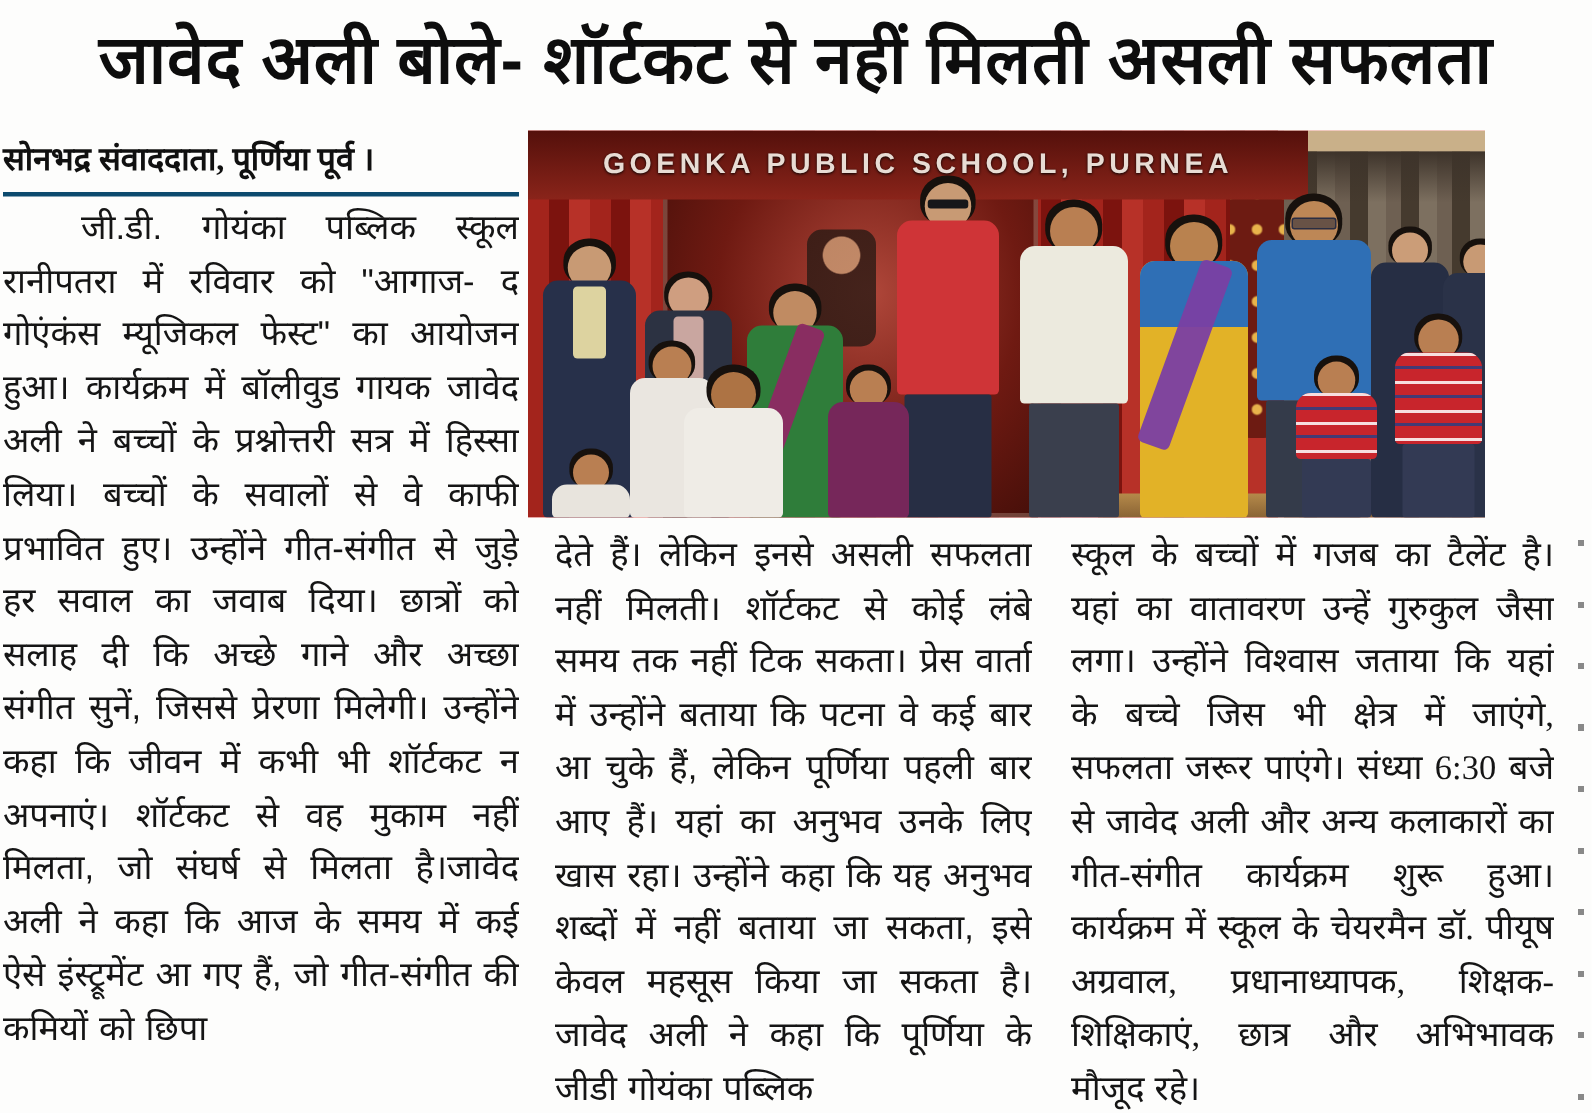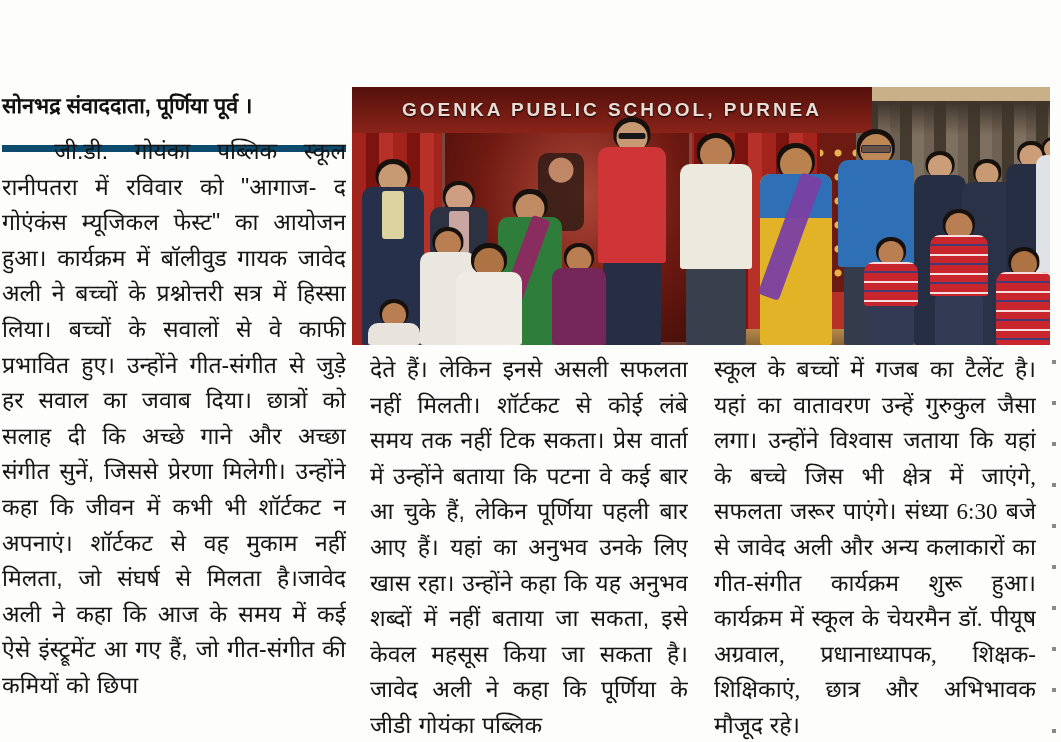--- a/index.html
+++ b/index.html
@@ -10,33 +10,33 @@
   }
   
   .headline{
     position:absolute;top:8px;left:0;width:1061px;text-align:center;
     font-size:45px;font-weight:700;color:#0d0d0d;letter-spacing:.5px;line-height:64px;
     white-space:nowrap;
   }
   .byline{
     position:absolute;top:90px;left:2px;width:344px;
     font-size:21.5px;font-weight:700;color:#101010;
-    padding-bottom:26px;border-bottom:7px solid #0c4a6e;
+    padding-bottom:9px;border-bottom:3px solid #0c4a6e;font-family:Liberation Serif, serif;
   }
   
   .col{
     position:absolute;font-size:23px;line-height:35.6px;text-align:justify;
     color:#151515;word-spacing:1px;
   }
   .col-1{left:2px;top:134px;width:344px;height:608px;text-indent:52px;overflow:hidden;}
   .col-2{left:370px;top:352px;width:318px;height:390px;overflow:hidden;}
   .col-3{left:714px;top:352px;width:322px;height:390px;overflow:hidden;font-family:Liberation Serif, serif;}
   
   .photo{
-    position:absolute;left:352px;top:87px;width:698px;height:258px;
+    position:absolute;left:352px;top:87px;width:638px;height:258px;
     background:#fca5a5;overflow:hidden;
   }
   .curtain-red{
     position:absolute;left:0;top:0;width:500px;height:258px;
     background:repeating-linear-gradient(90deg,#a3241c 0 14px,#7c130e 14px 27px,#b73128 27px 41px);
   }
   .poster{
     position:absolute;left:90px;top:38px;width:250px;height:220px;
     background:radial-gradient(ellipse at 55% 32%,#b0473a 0%,#6f1a12 52%,#3c0c07 100%);
     box-shadow:inset 0 0 0 3px rgba(230,220,200,.25);
@@ -92,20 +92,21 @@
   .edge-marks{
     position:absolute;left:1052px;top:360px;width:4px;height:378px;opacity:.65;
     background:repeating-linear-gradient(180deg,#4a4a4a 0 4px,rgba(0,0,0,0) 4px 41px);
   }
 </style>
 </head>
 <body>
 
 <div class="page">
 
+  <div class="headline">जावेद अली बोले- शॉर्टकट से नहीं मिलती असली सफलता</div>
 
   <div class="byline">सोनभद्र संवाददाता, पूर्णिया पूर्व ।</div>
 
   <div class="photo">
     <div class="curtain-red"></div>
     <div class="poster"></div>
     <div class="arch"></div>
     <div class="wall"></div>
     <div class="curtain-grey"></div>
     <div class="floor"></div>

